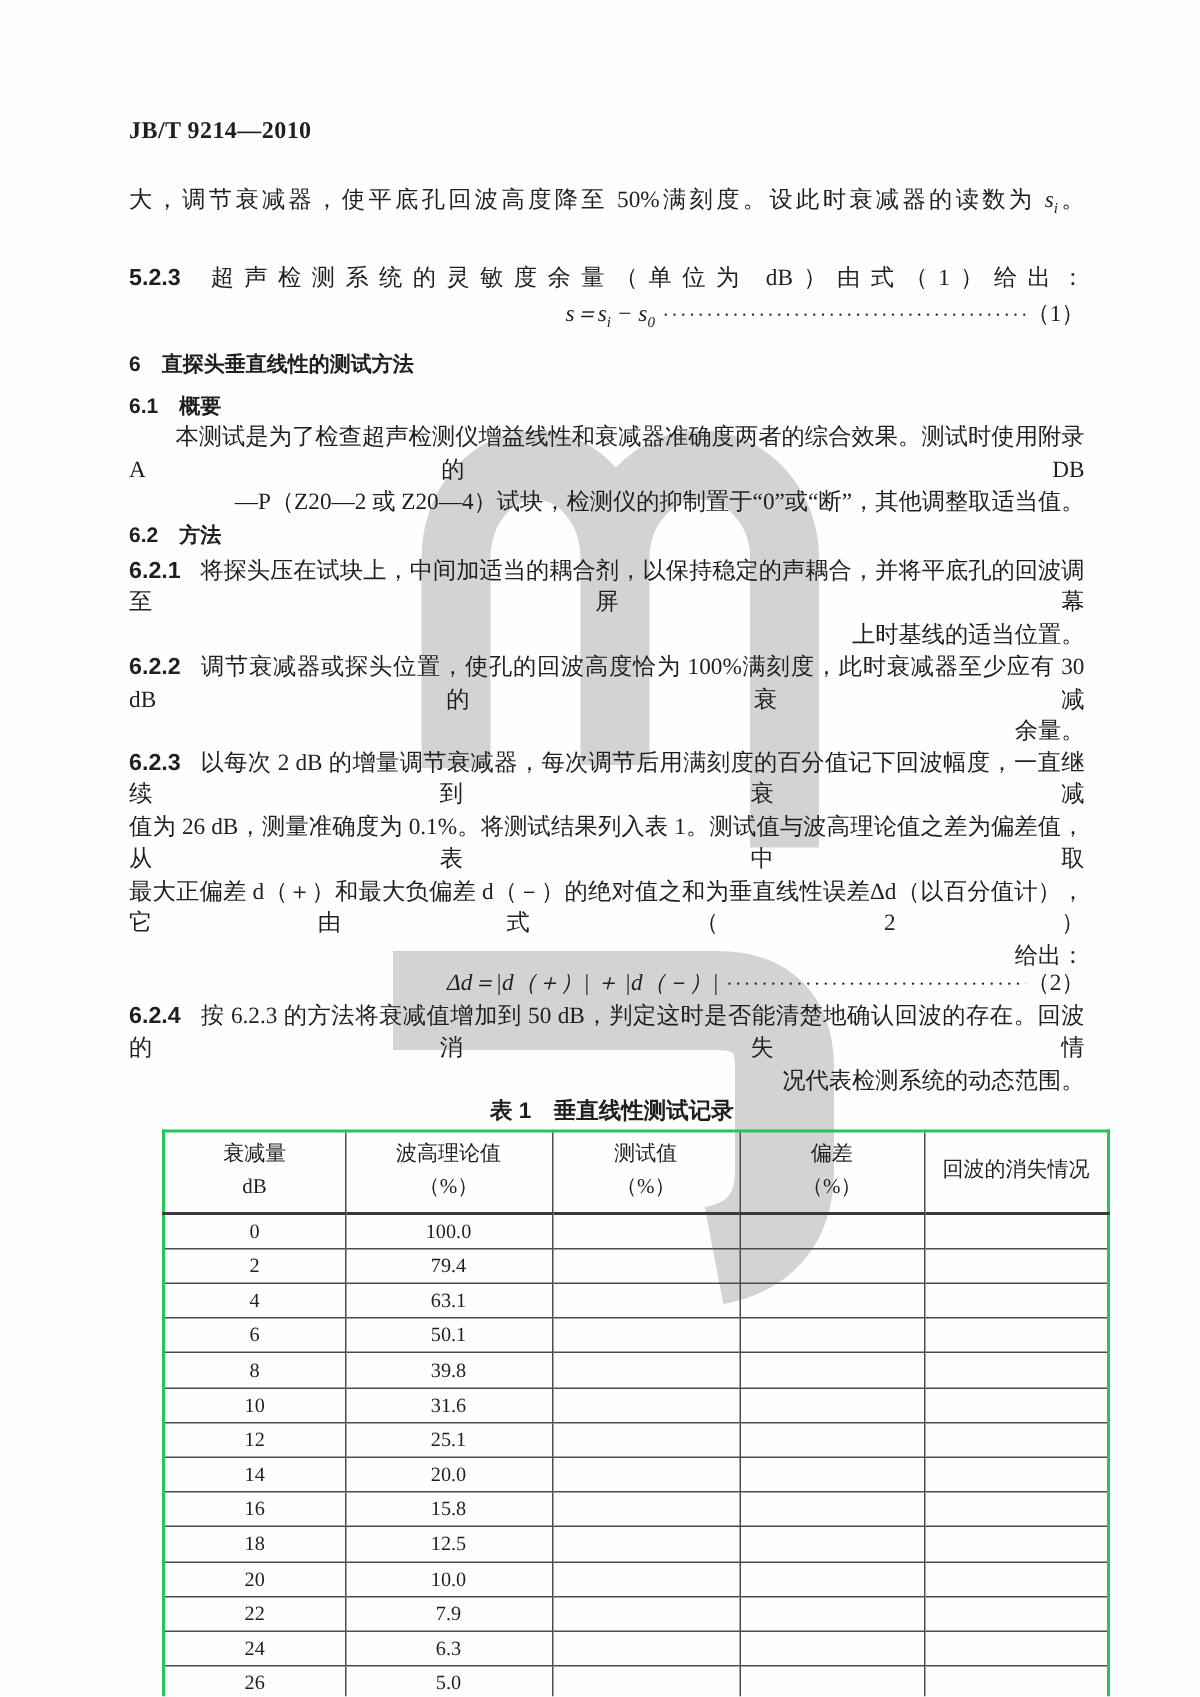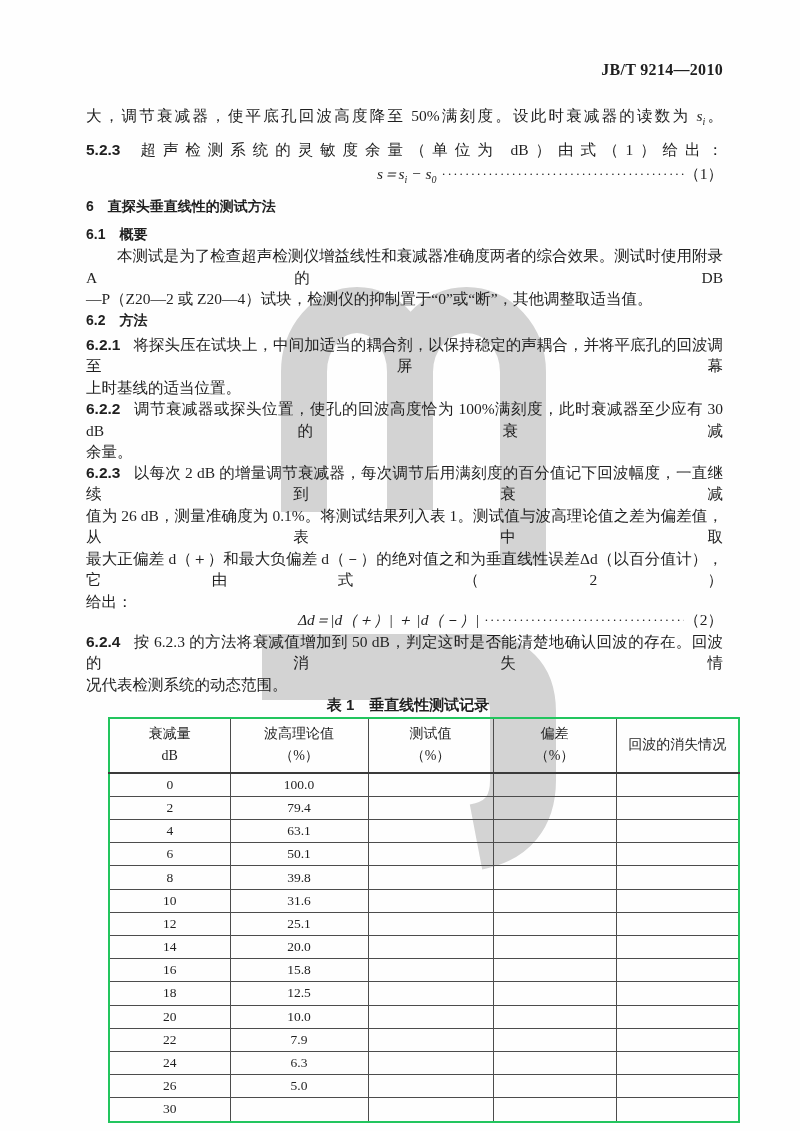--- a/index.html
+++ b/index.html
@@ -7,32 +7,32 @@
     position:relative;
     width:800px;height:1131px;
     background:#fefefe;
     overflow:hidden;
     font-family:"Liberation Serif","DejaVu Serif",serif;
     color:#1f1f1f;
   }
   .wm{position:absolute;top:0;left:0;z-index:0;}
   .content{position:relative;z-index:1;padding:0 77px 0 86px;}
   .doc-header{
-    margin-top:60px;line-height:20px;
+    margin-top:78px;line-height:20px;
     font-family:"Liberation Serif","DejaVu Serif",serif;
-    font-weight:bold;font-size:16px;letter-spacing:.3px;text-align:right;
-  }
-  .bodyline{font-size:15.5px;line-height:21.5px;}
+    font-weight:bold;font-size:16px;letter-spacing:.3px;
+  }
+  .bodyline{font-size:15.5px;line-height:21.5px;text-align:right;}
   .just{text-align:justify;text-align-last:justify;}
   .numpre{font-family:"Liberation Sans","DejaVu Sans",sans-serif;font-weight:700;margin-right:13px;}
   .heading{font-size:14px;line-height:21.5px;font-family:"Liberation Sans","DejaVu Sans",sans-serif;font-weight:700;}
   .heading .hnum{margin-right:14px;}
   .indent2{text-indent:31px;}
   .mt-intro{margin-top:25px;}
-  .mt-523{margin-top:6px;}
+  .mt-523{margin-top:24px;}
   .f1{margin-top:3px;}
   .mt-h6{margin-top:5px;}
   .mt-h61{margin-top:6.5px;}
   .mt-621{margin-top:2.5px;}
   .mt-623{margin-top:-1px;}
   .f2{margin-top:-3px;}
   .mt-cap{margin-top:-1px;}
   .formula{display:flex;font-size:15.5px;line-height:21.5px;}
   .formula .sp1{width:291px;flex:0 0 auto;}
   .formula .sp2{width:212px;flex:0 0 auto;}

